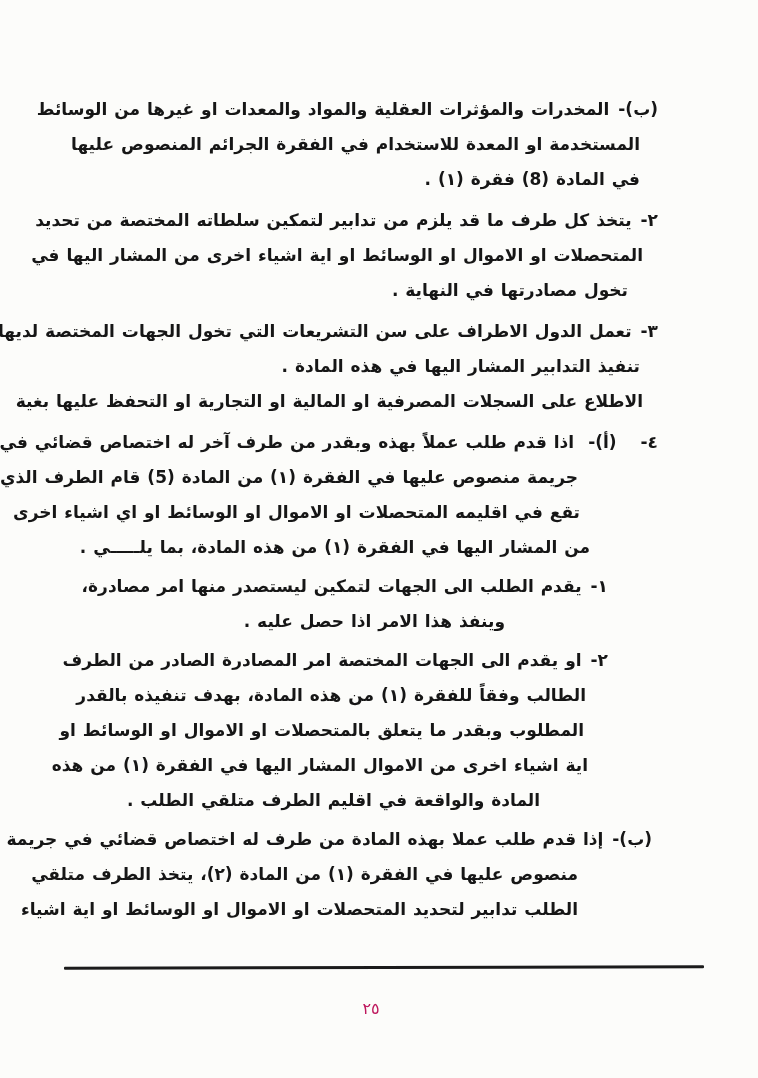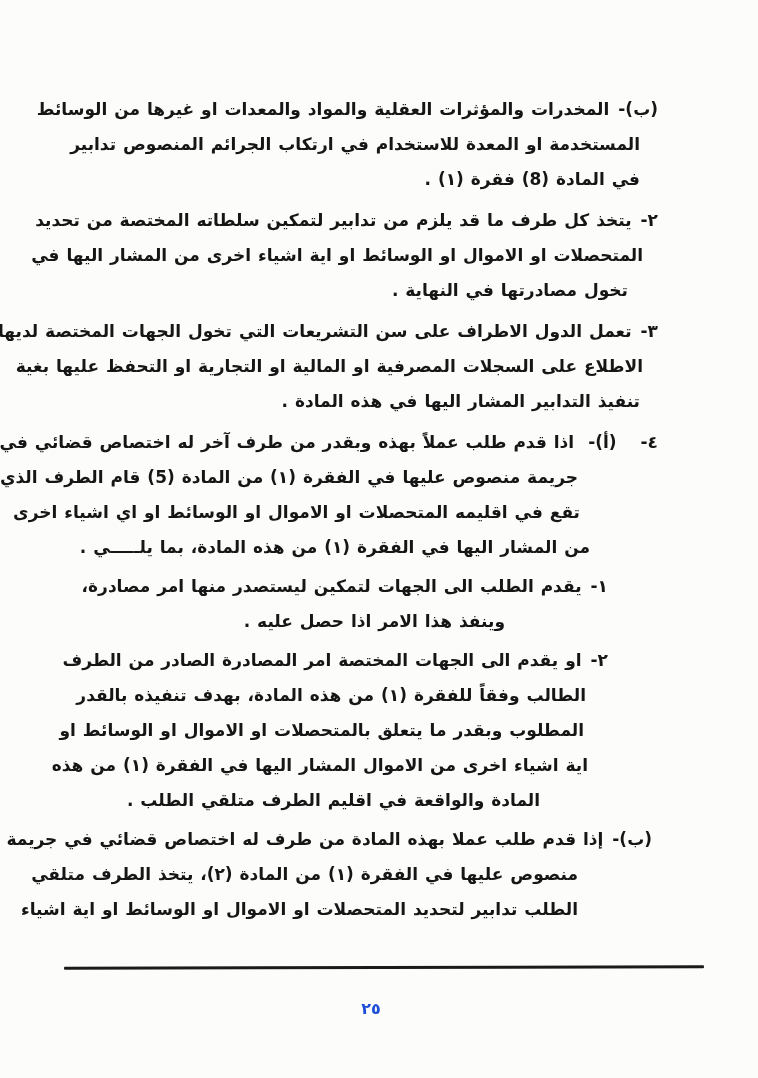--- a/index.html
+++ b/index.html
@@ -44,56 +44,56 @@
     background: #1b1b1b;
     transform: rotate(-0.12deg);
     border-radius: 1px;
   }
   .pagenum {
     position: absolute;
     top: 999px; left: 0; right: 16px;
     text-align: center;
     direction: rtl;
     font-size: 16px;
-    font-weight: 700;
-    color: #1d4ed8;
+    font-weight: 400;
+    color: #be185d;
     letter-spacing: 2px;
   }
 </style>
 </head>
 <body>
 
 <div class="page">
   <div class="content">
 
     <div class="para">
       <div class="line firstline">
         <span class="plabel gap-sm">(ب)-</span>
         <span>المخدرات والمؤثرات العقلية والمواد والمعدات او غيرها من الوسائط</span>
       </div>
-      <div class="line" style="padding-right:18px">المستخدمة او المعدة للاستخدام في ارتكاب الجرائم المنصوص تدابير</div>
+      <div class="line" style="padding-right:18px">المستخدمة او المعدة للاستخدام في الفقرة الجرائم المنصوص عليها</div>
       <div class="line" style="padding-right:18px">في المادة (8) فقرة (١) .</div>
     </div>
 
     <div class="para">
       <div class="line firstline">
         <span class="plabel gap-sm">٢-</span>
         <span>يتخذ كل طرف ما قد يلزم من تدابير لتمكين سلطاته المختصة من تحديد</span>
       </div>
       <div class="line" style="padding-right:15px">المتحصلات او الاموال او الوسائط او اية اشياء اخرى من المشار اليها في</div>
       <div class="line" style="padding-right:30px">تخول مصادرتها في النهاية .</div>
     </div>
 
     <div class="para">
       <div class="line firstline">
         <span class="plabel gap-sm">٣-</span>
         <span>تعمل الدول الاطراف على سن التشريعات التي تخول الجهات المختصة لديها حق</span>
       </div>
+      <div class="line" style="padding-right:18px">تنفيذ التدابير المشار اليها في هذه المادة .</div>
       <div class="line" style="padding-right:15px">الاطلاع على السجلات المصرفية او المالية او التجارية او التحفظ عليها بغية</div>
-      <div class="line" style="padding-right:18px">تنفيذ التدابير المشار اليها في هذه المادة .</div>
     </div>
 
     <div class="para tight">
       <div class="line firstline">
         <span class="plabel gap-lg">٤-</span>
         <span class="plabel gap-md">(أ)-</span>
         <span>اذا قدم طلب عملاً بهذه وبقدر من طرف آخر له اختصاص قضائي في</span>
       </div>
       <div class="line" style="padding-right:80px">جريمة منصوص عليها في الفقرة (١) من المادة (5) قام الطرف الذي</div>
       <div class="line" style="padding-right:78px">تقع في اقليمه المتحصلات او الاموال او الوسائط او اي اشياء اخرى</div>

